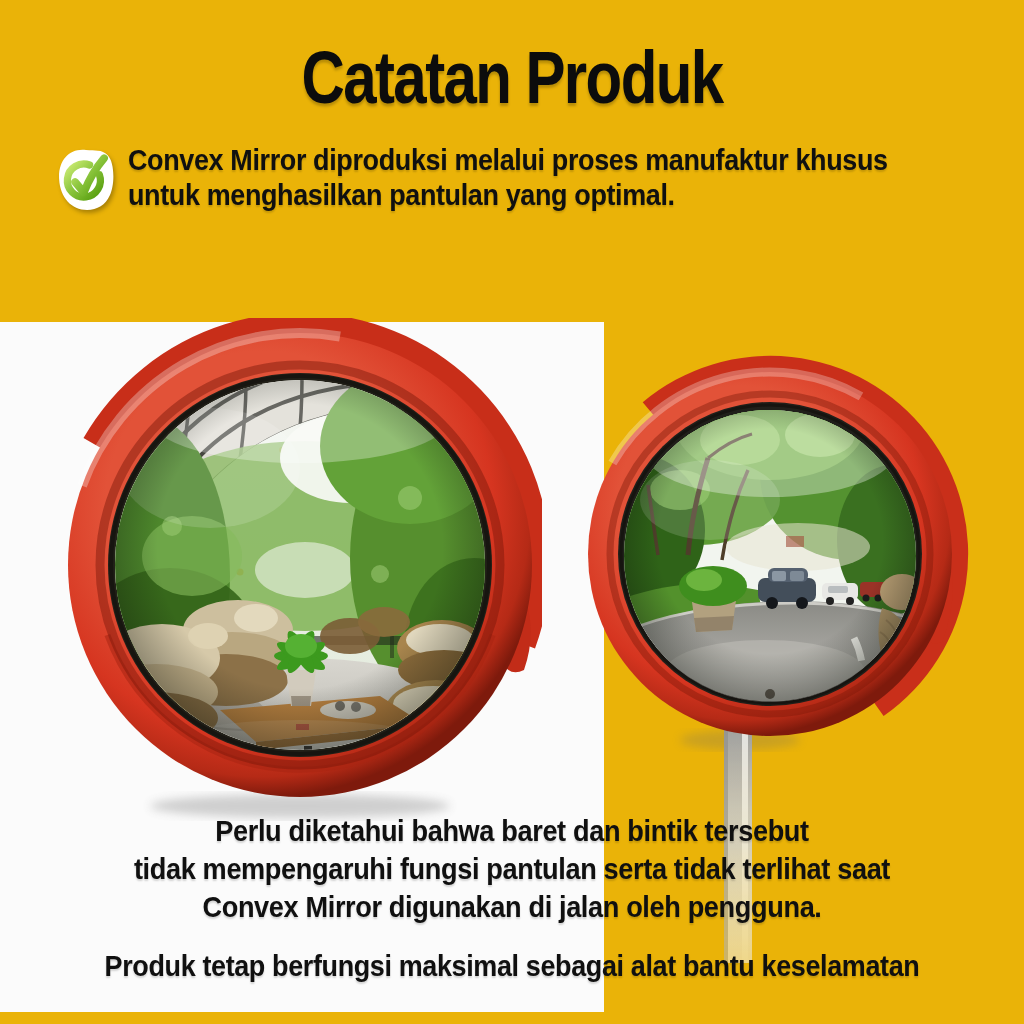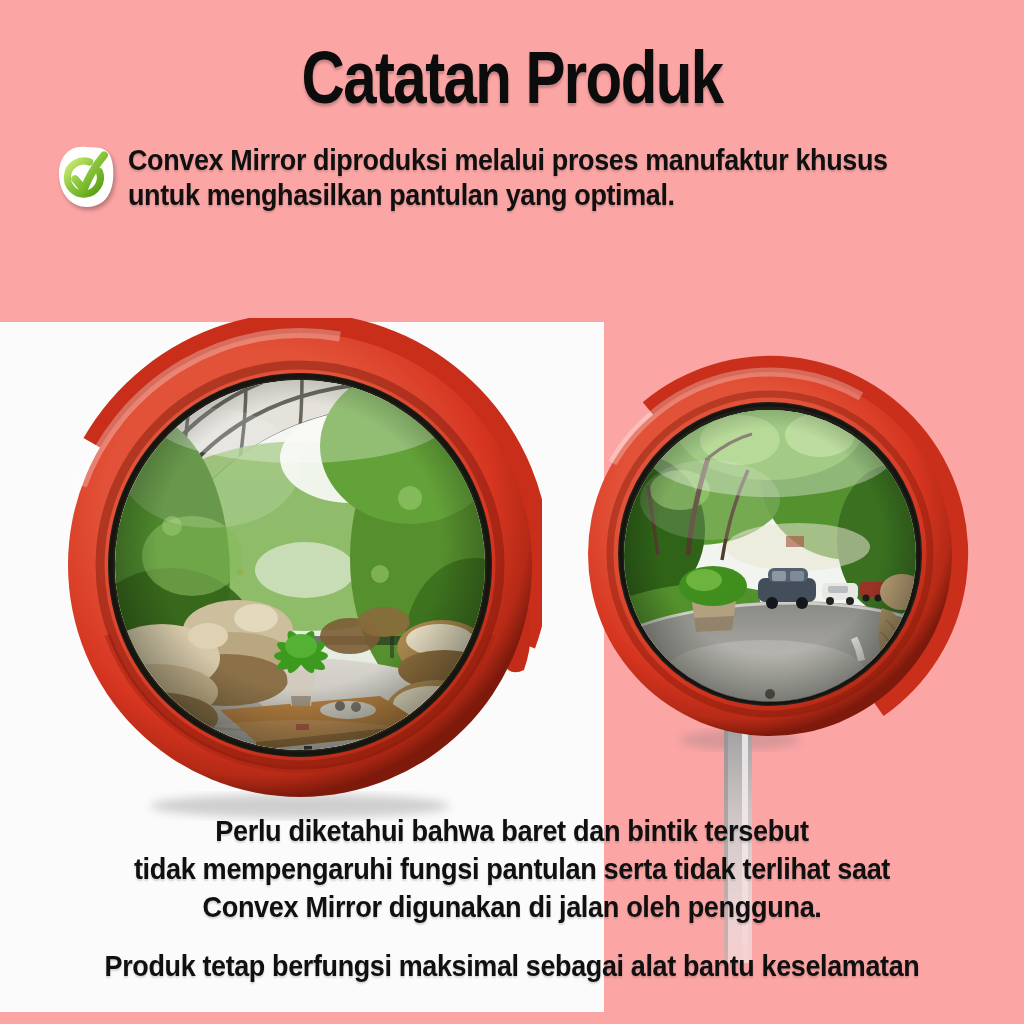--- a/index.html
+++ b/index.html
@@ -1,29 +1,29 @@
 <!DOCTYPE html>
 <html><head>
 <meta charset="utf-8">
 <style>
   html,body{margin:0;padding:0;background:#ffffff;}
   #canvas{
     position:relative;width:1024px;height:1024px;margin:0 auto;
-    background:#fca5a5;overflow:hidden;
+    background:#eab308;overflow:hidden;
     font-family:"Liberation Sans",sans-serif;color:#0f0f0f;
   }
   .bg-tint{position:absolute;left:0;top:322px;width:604px;height:690px;background:#fbfbfb;}
   .title{
     position:absolute;top:34px;left:0;width:100%;margin:0;
     text-align:center;font-size:75px;font-weight:700;letter-spacing:-2px;
     color:#0c0c0c;transform:scaleX(.8);transform-origin:center top;
     text-shadow:0 3px 3px rgba(0,0,0,.22);white-space:nowrap;
   }
   .bullets{position:absolute;left:56px;top:141px;width:915px;}
-  .bullet{display:flex;align-items:center;margin-bottom:24px;}
+  .bullet{display:flex;align-items:flex-end;margin-bottom:24px;}
   .check{flex:0 0 62px;width:62px;height:66px;margin-right:10px;
     filter:drop-shadow(2px 3px 2px rgba(0,0,0,.28));}
   .bullet-text{
     margin-top:2px;font-size:29px;line-height:35px;font-weight:700;
     letter-spacing:-.4px;color:#101010;transform:scaleX(.93);transform-origin:left top;
     text-shadow:0 2px 2px rgba(0,0,0,.16);white-space:nowrap;
   }
   .photo{position:absolute;}
   .note{
     position:absolute;top:812px;left:0;width:100%;text-align:center;

